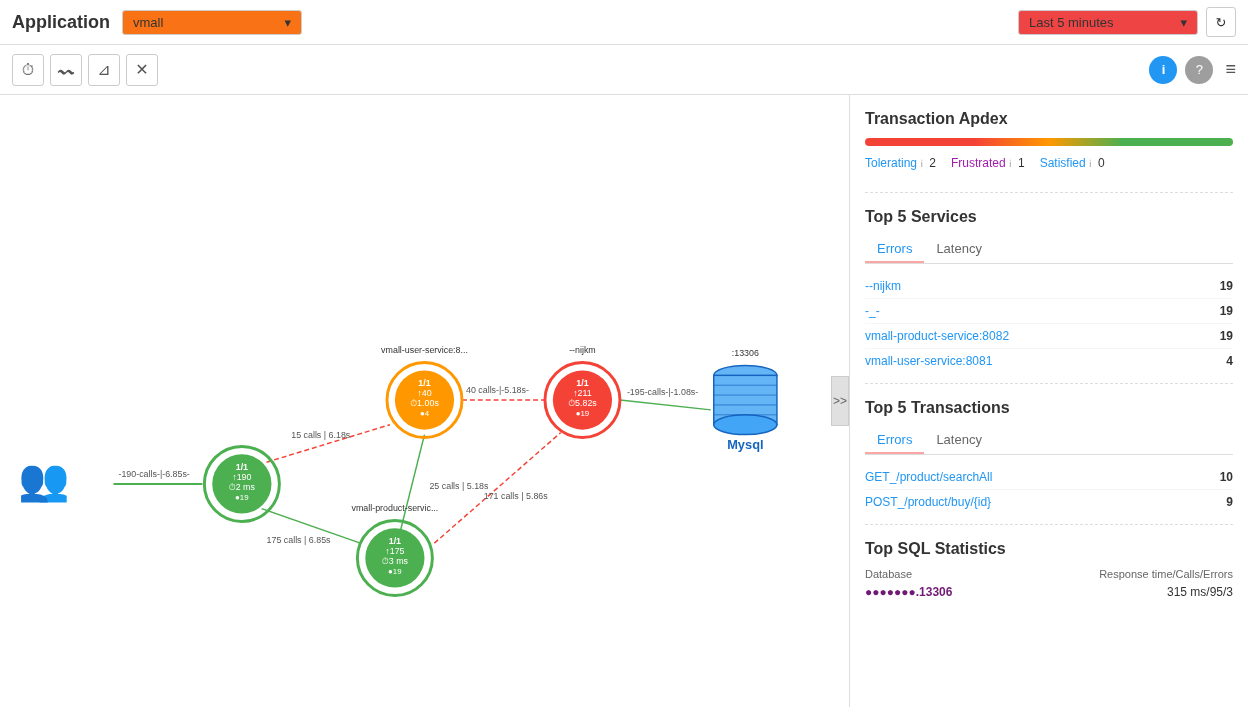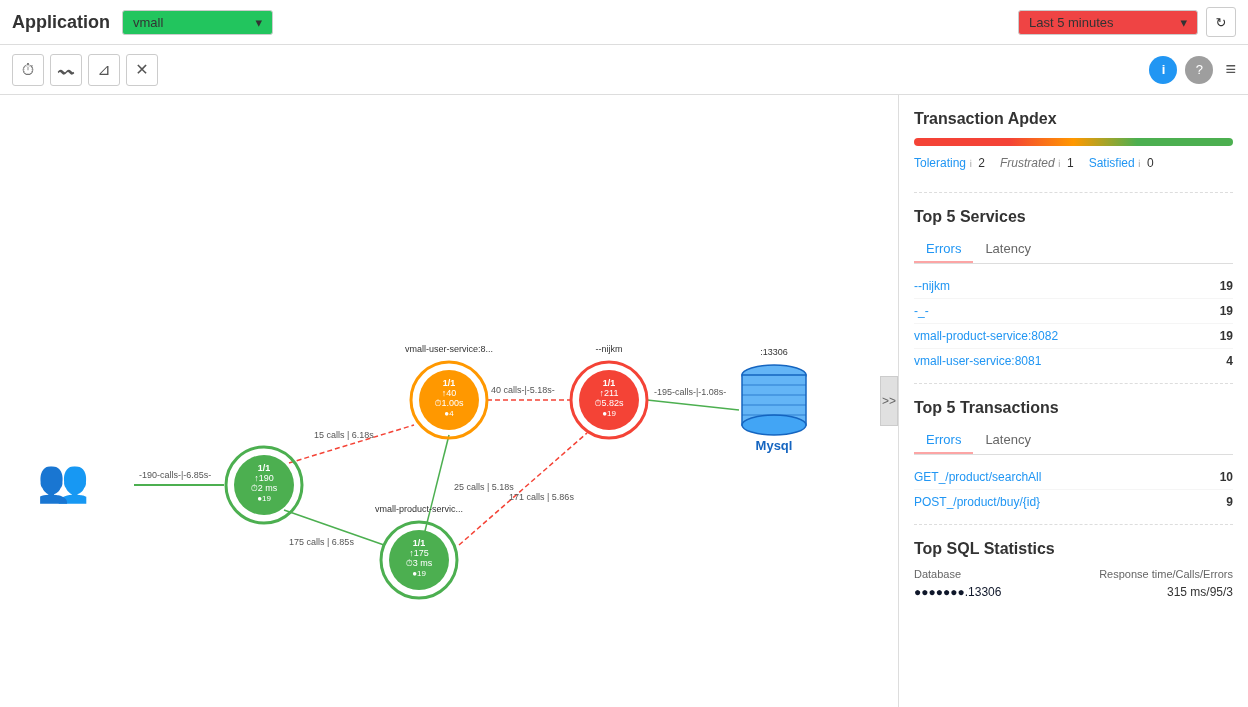--- a/index.html
+++ b/index.html
@@ -6,22 +6,22 @@
     body { font-family: Arial, sans-serif; font-size: 13px; background: #fff; color: #333; width: 1248px; height: 707px; overflow: hidden; }
 
     
     .header {
       display: flex; align-items: center; padding: 8px 12px;
       border-bottom: 1px solid #ddd; height: 45px;
     }
     .header-title { font-size: 18px; font-weight: bold; margin-right: 12px; }
     .app-select {
       display: flex; align-items: center; border: 1px solid #ccc;
-      border-radius: 3px; padding: 4px 10px; background: #22c55e;
-      width: 151px; justify-content: space-between; cursor: pointer;
+      border-radius: 3px; padding: 4px 10px; background: #f97316;
+      width: 180px; justify-content: space-between; cursor: pointer;
     }
     .spacer { flex: 1; }
     .time-select {
       display: flex; align-items: center; border: 1px solid #ccc;
       border-radius: 3px; padding: 4px 10px; background: #ef4444;
       width: 180px; justify-content: space-between; cursor: pointer; margin-right: 8px;
     }
     .refresh-btn {
       width: 30px; height: 30px; border: 1px solid #ccc; border-radius: 3px;
       background: #fff; display: flex; align-items: center; justify-content: center; cursor: pointer;
@@ -61,34 +61,34 @@
     
     .collapse-btn {
       position: absolute; right: 0; top: 50%; transform: translateY(-50%);
       width: 18px; height: 50px; background: #e0e0e0; border: 1px solid #ccc;
       display: flex; align-items: center; justify-content: center;
       cursor: pointer; z-index: 10; font-size: 12px; color: #666;
     }
 
     
     .right-panel {
-      width: 350px; border-left: 1px solid #ddd; overflow-y: auto; padding: 15px;
+      width: 399px; border-left: 1px solid #ddd; overflow-y: auto; padding: 15px;
     }
 
     
     .section-title {
       font-size: 16px; font-weight: bold; margin-bottom: 10px; color: #333;
     }
     .apdex-bar {
       height: 8px; border-radius: 4px; background: linear-gradient(to right, #f44336 30%, #ff9800 50%, #4CAF50 70%);
       margin-bottom: 10px;
     }
     .apdex-labels { display: flex; gap: 15px; margin-bottom: 12px; font-size: 12px; }
     .apdex-tolerating { color: #2196F3; }
-    .apdex-frustrated { color: #737373; font-style: italic; }
+    .apdex-frustrated { color: #a21caf; }
     .apdex-satisfied { color: #2196F3; }
     .apdex-count { color: #333; margin-left: 3px; }
 
     
     .section { margin-bottom: 15px; border-bottom: 1px dashed #ddd; padding-bottom: 10px; }
     .section:last-child { border-bottom: none; }
 
     
     .tabs { display: flex; border-bottom: 1px solid #ddd; margin-bottom: 10px; }
     .tab {
@@ -107,21 +107,21 @@
     .list-count { font-size: 12px; color: #333; font-weight: bold; }
 
     
     .sql-header {
       display: flex; justify-content: space-between;
       font-size: 11px; color: #666; margin-bottom: 2px;
     }
     .sql-row {
       display: flex; justify-content: space-between; font-size: 12px; padding: 3px 0;
     }
-    .sql-link { color: #0f172a; }
+    .sql-link { color: #701a75; font-weight: bold; }
 
     
     .graph-svg { width: 100%; height: 100%; }
 
     
     .node-green-outer { stroke: #4CAF50; stroke-width: 3; fill: none; }
     .node-orange-outer { stroke: #FF9800; stroke-width: 3; fill: none; }
     .node-red-outer { stroke: #f44336; stroke-width: 3; fill: none; }
     .edge-label { fill: #555; font-size: 9px; }
   </style>

